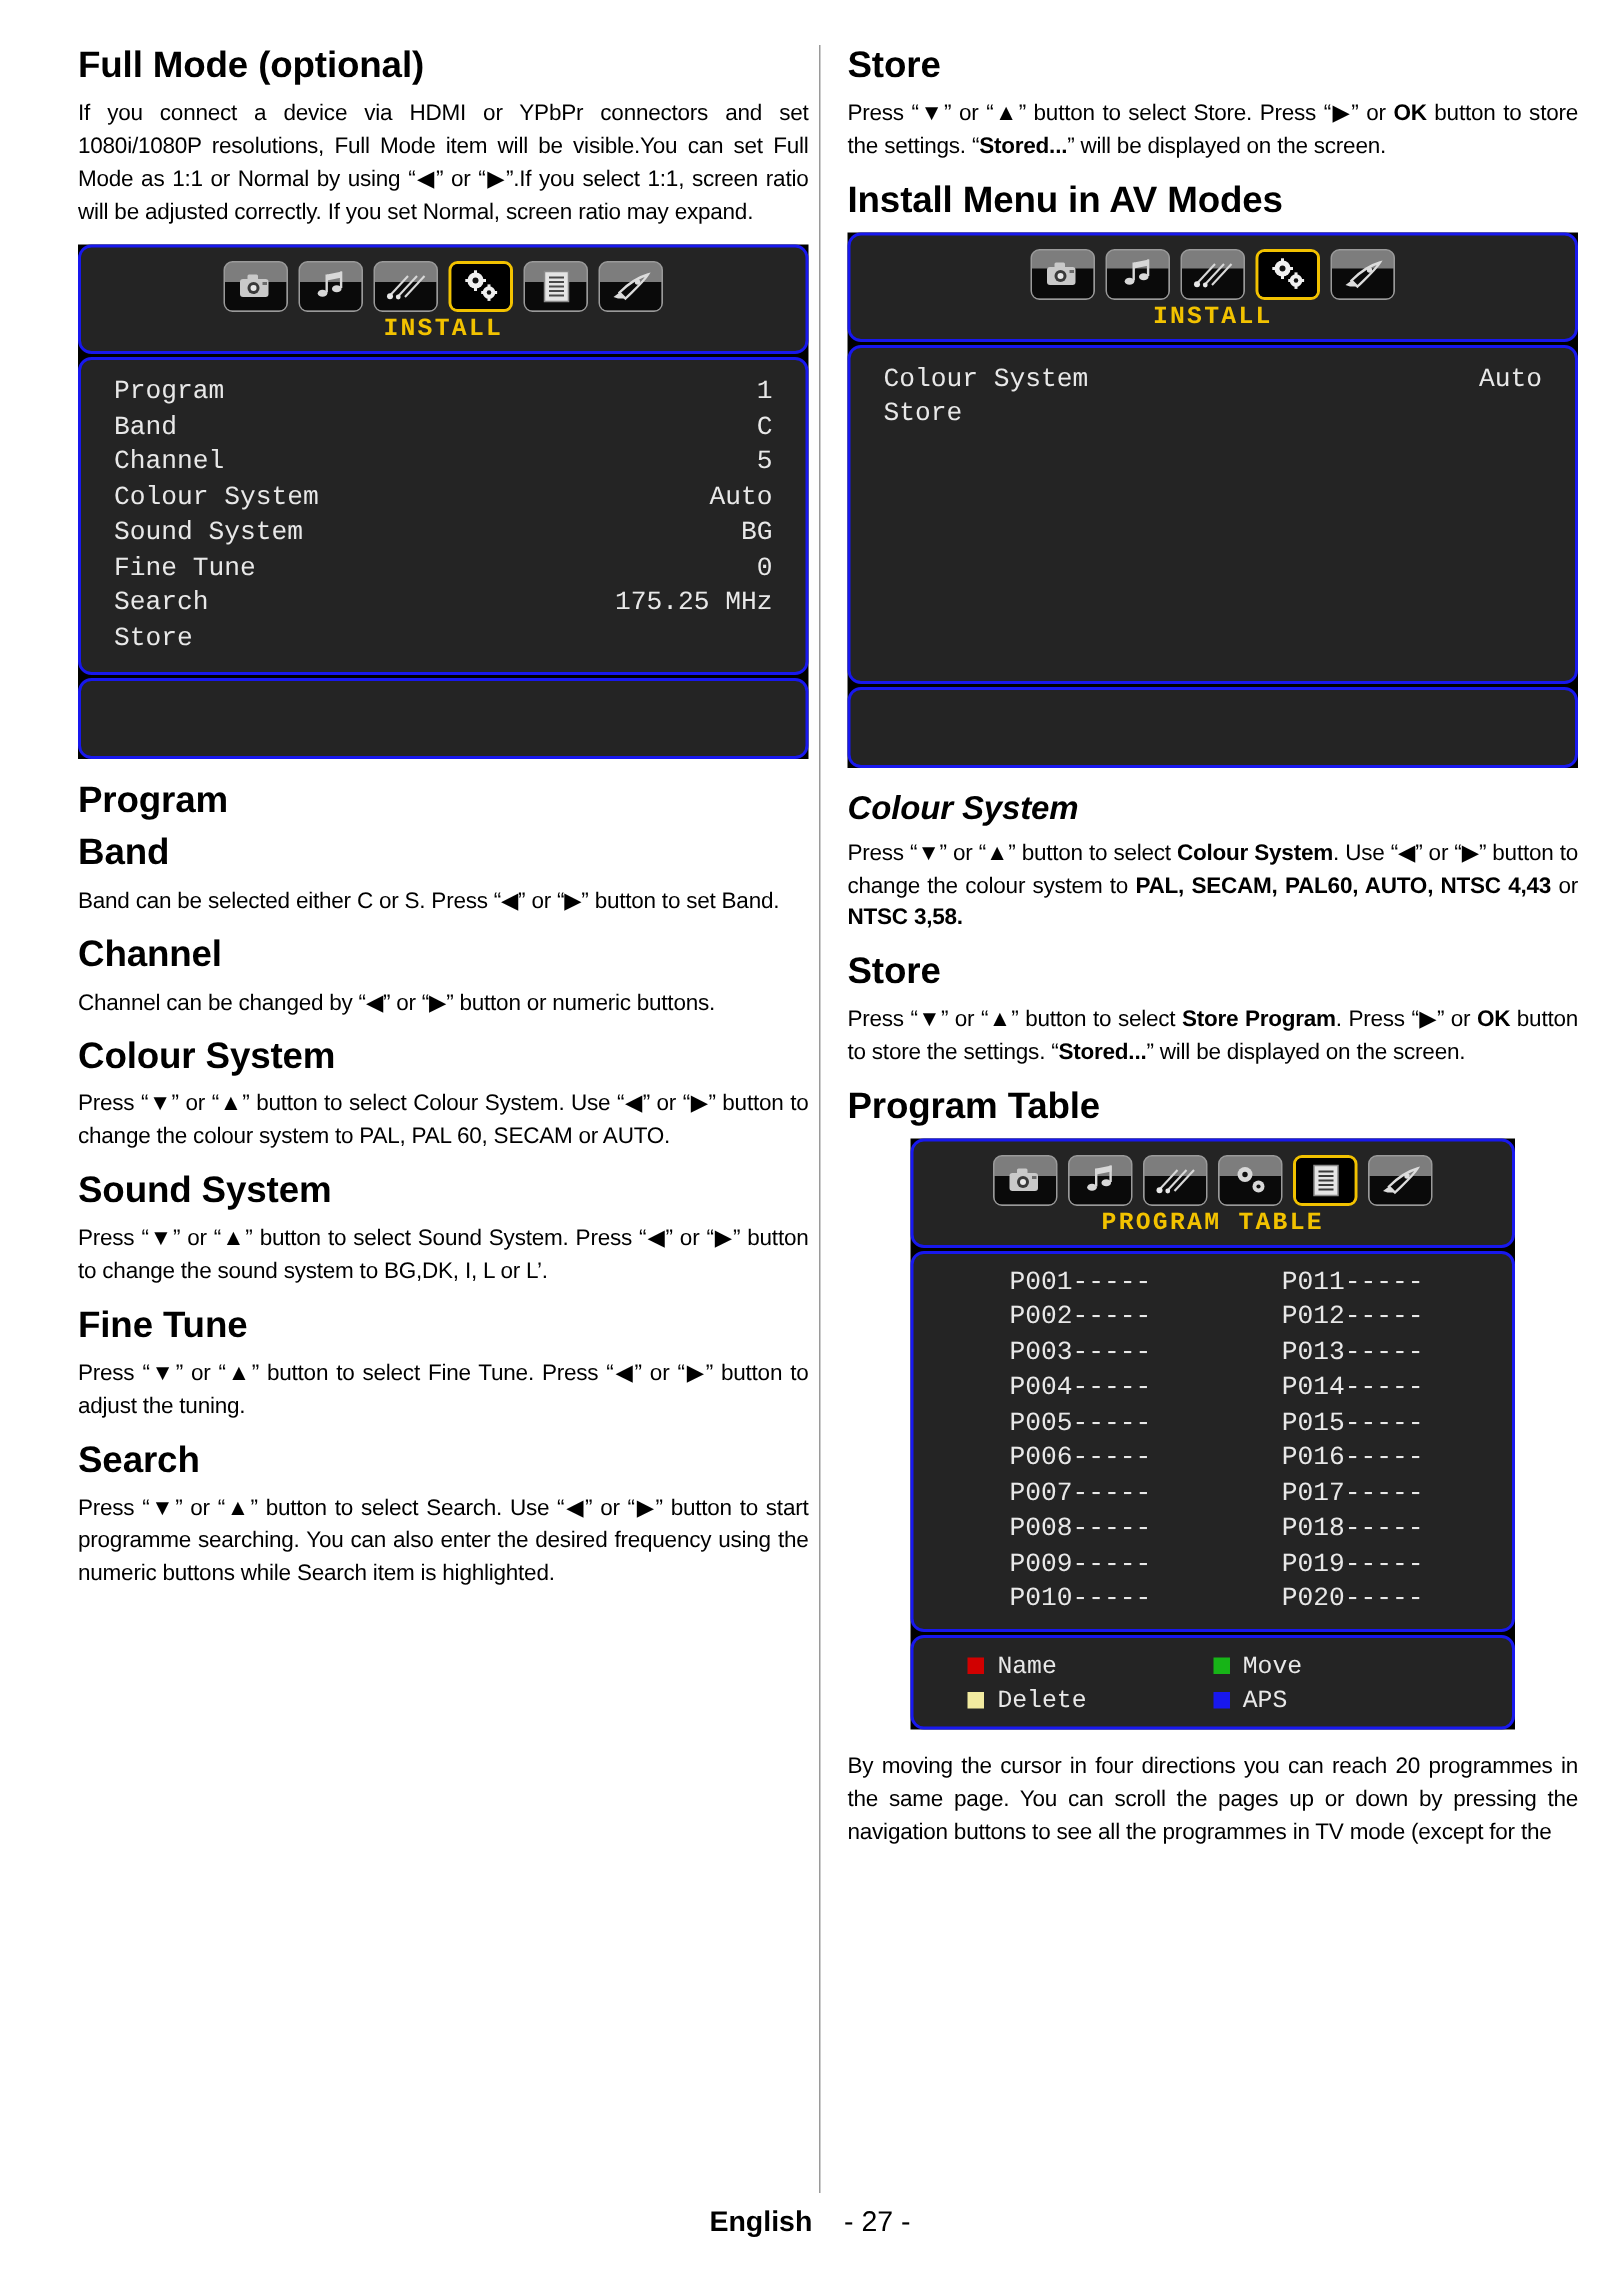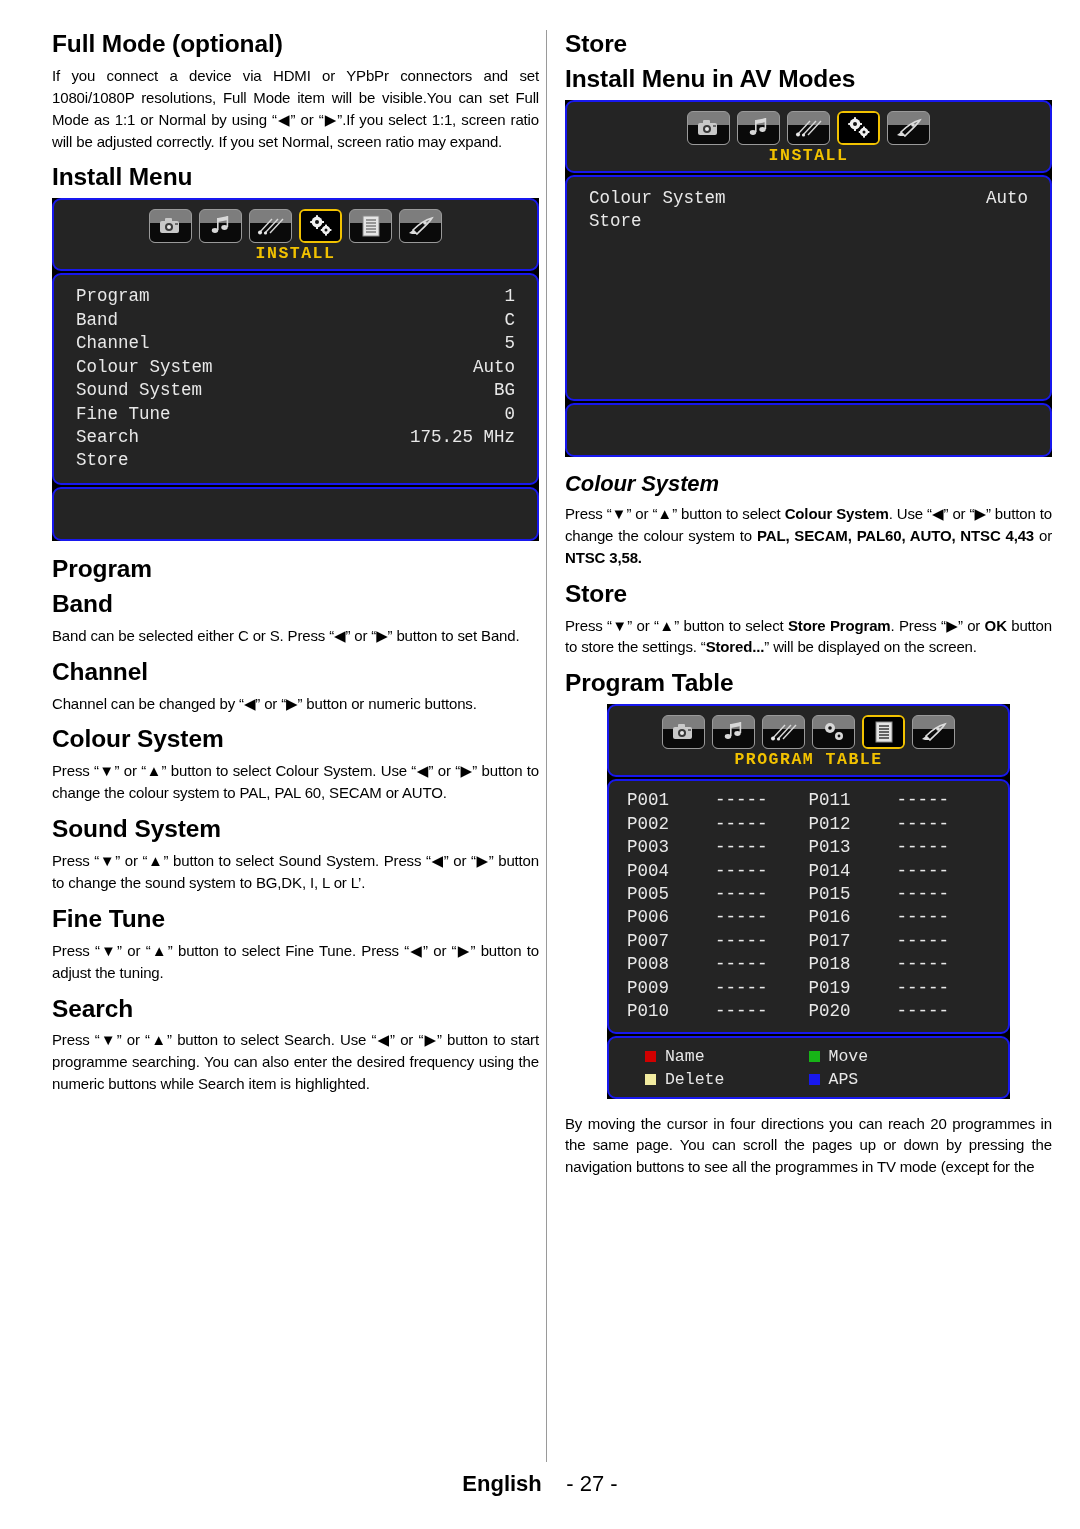--- a/index.html
+++ b/index.html
@@ -115,21 +115,21 @@
     display: flex;
     justify-content: space-between;
     white-space: pre;
   }
   .osd-footer {
     margin-top: 2px;
     min-height: 54px;
   }
 
   
-  .pt-grid { display: flex; }
+  .pt-grid { display: flex; text-align: right; }
   .pt-col { width: 50%; }
   .pt-row { display: flex; white-space: pre; }
   .pt-num { width: 88px; }
   .legend {
     display: flex;
     flex-wrap: wrap;
     font-family: "Liberation Mono", monospace;
     color: #e8e8e8;
     font-size: 16.5px;
     padding: 7px 0 6px 0;
@@ -142,38 +142,37 @@
     gap: 9px;
     padding: 2px 0;
   }
   .legend-sq { width: 11px; height: 11px; display: inline-block; }
 
   .footer {
     position: absolute;
     left: 0; right: 0;
     top: 1471px;
     text-align: center;
-    font-size: 22px;
+    font-size: 19px;
   }
   .footer .lang { font-weight: bold; }
   .footer .pg { font-weight: normal; }
 </style>
 </head>
 <body>
 
 <div class="page">
 
   <div class="divider"></div>
 
   <div class="col col-left">
 
     <h2 class="heading">Full Mode (optional)</h2>
     <p class="body">If you connect a device via HDMI or YPbPr connectors and set 1080i/1080P resolutions, Full Mode item will be visible.You can set Full Mode as 1:1 or Normal by using “◀” or “▶”.If you select 1:1, screen ratio will be adjusted correctly. If you set Normal, screen ratio may expand.</p>
 
-    <h2 class="heading">Install Menu</h2>
 
     <div class="osd">
       <div class="osd-panel osd-header">
         <div class="osd-iconrow">
           <div class="osd-icon">
               <div class="band"></div>
             <svg width="28" height="20" viewBox="0 0 28 20">
                 <rect x="3" y="5" width="19" height="12" rx="2" fill="#c9c9c9"></rect>
                 <rect x="8" y="2" width="7" height="4" rx="1" fill="#c9c9c9"></rect>
                 <circle cx="12" cy="11" r="4" fill="#3a3a3a"></circle>
@@ -280,20 +279,21 @@
     <h2 class="heading">Fine Tune</h2>
     <p class="body">Press “▼” or “▲” button to select Fine Tune. Press “◀” or “▶” button to adjust the tuning.</p>
 
     <h2 class="heading">Search</h2>
     <p class="body last">Press “▼” or “▲” button to select Search. Use “◀” or “▶” button to start programme searching. You can also enter the desired frequency using the numeric buttons while Search item is highlighted.</p>
   </div>
 
   <div class="col col-right">
 
     <h2 class="heading">Store</h2>
+    <p class="body">Press “▼” or “▲” button to select Store. Press “▶” or <b>OK</b> button to store the settings. “<b>Stored...</b>” will be displayed on the screen.</p>
 
     <h2 class="heading">Install Menu in AV Modes</h2>
 
     <div class="osd">
       <div class="osd-panel osd-header">
         <div class="osd-iconrow">
           <div class="osd-icon">
               <div class="band"></div>
             <svg width="28" height="20" viewBox="0 0 28 20">
                 <rect x="3" y="5" width="19" height="12" rx="2" fill="#c9c9c9"></rect>

